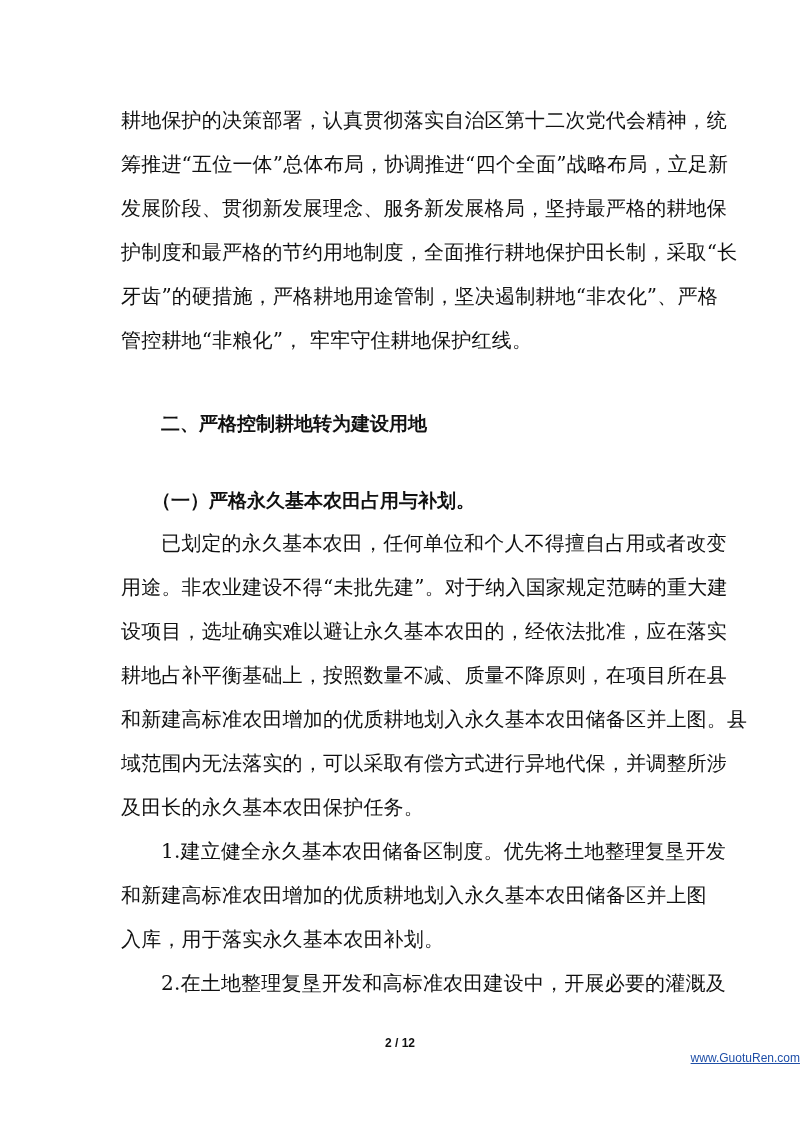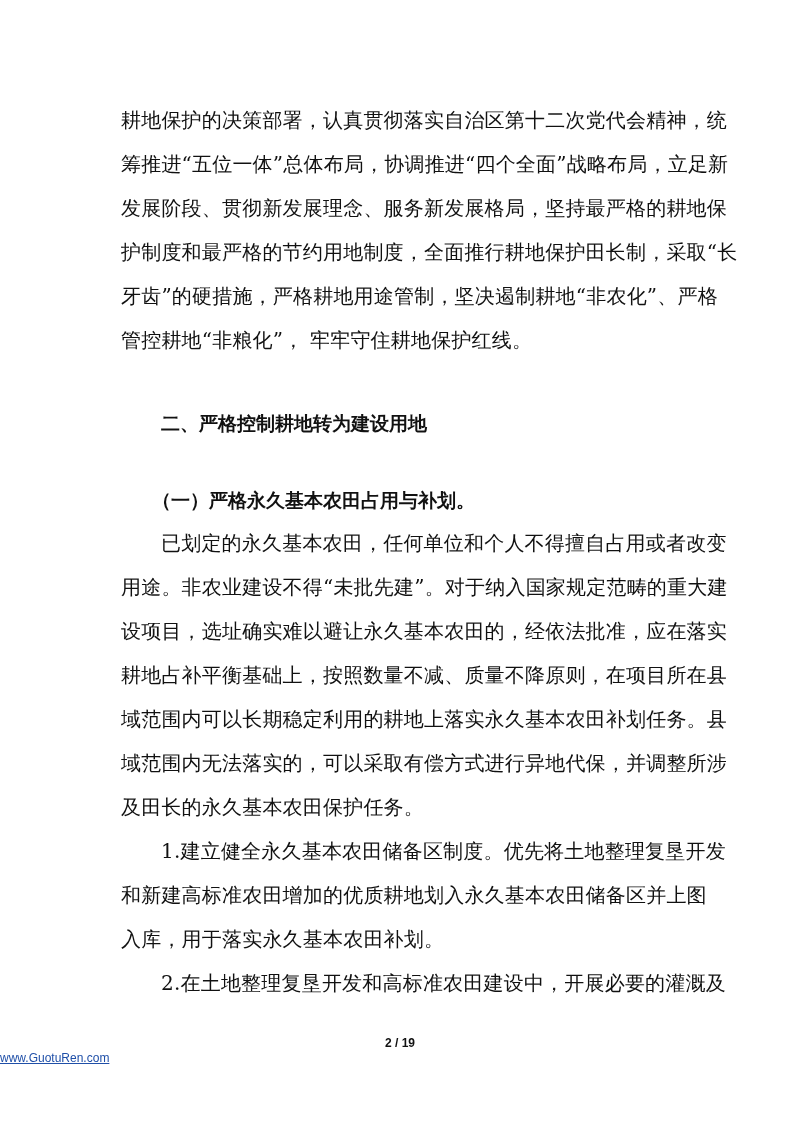--- a/index.html
+++ b/index.html
@@ -9,21 +9,21 @@
     .line { position: absolute; left: 121px; width: 560px; font-size: 20px; line-height: 26px;
             white-space: nowrap; letter-spacing: 0.2px; }
     .line.justify { text-align: justify; text-align-last: justify; }
     .indent { left: 161px; width: 520px; }
     .h2 { position: absolute; left: 161px; font-family: "DejaVu Sans", "Liberation Sans", sans-serif;
           font-weight: bold; font-size: 19px; line-height: 26px; white-space: nowrap; margin-top: 8px; }
     .h3 { position: absolute; left: 152px; font-family: "DejaVu Sans", "Liberation Sans", sans-serif;
           font-weight: bold; font-size: 19px; line-height: 26px; white-space: nowrap; }
     .footer-page { position: absolute; left: 0; width: 800px; top: 1036px; text-align: center;
                    font-family: "Liberation Sans", sans-serif; font-weight: bold; font-size: 12px; }
-    .footer-link { position: absolute; left: 0; width: 800px; top: 1051px; text-align: left;
+    .footer-link { position: absolute; left: 0; width: 800px; top: 1051px; text-align: right;
                    font-family: "Liberation Sans", sans-serif; font-size: 12px; }
     .footer-link a { color: #1f4fa8; text-decoration: underline; }
   </style>
 </head>
 <body>
 
 <div class="page">
 
   <div class="line justify" style="top:107px">耕地保护的决策部署，认真贯彻落实自治区第十二次党代会精神，统</div>
   <div class="line justify" style="top:151px">筹推进“五位一体”总体布局，协调推进“四个全面”战略布局，立足新</div>
@@ -33,27 +33,27 @@
   <div class="line" style="top:327px">管控耕地“非粮化”，  牢牢守住耕地保护红线。</div>
 
   <div class="h2" style="top:402px">二、严格控制耕地转为建设用地</div>
 
   <div class="h3" style="top:487px">（一）严格永久基本农田占用与补划。</div>
 
   <div class="line justify indent" style="top:530px">已划定的永久基本农田，任何单位和个人不得擅自占用或者改变</div>
   <div class="line justify" style="top:574px">用途。非农业建设不得“未批先建”。对于纳入国家规定范畴的重大建</div>
   <div class="line justify" style="top:618px">设项目，选址确实难以避让永久基本农田的，经依法批准，应在落实</div>
   <div class="line justify" style="top:662px">耕地占补平衡基础上，按照数量不减、质量不降原则，在项目所在县</div>
-  <div class="line justify" style="top:706px">域范围内可以长期稳定利用的耕地上落实永久基本农田补划任务。县</div>
+  <div class="line justify" style="top:706px">和新建高标准农田增加的优质耕地划入永久基本农田储备区并上图。县</div>
   <div class="line justify" style="top:750px">域范围内无法落实的，可以采取有偿方式进行异地代保，并调整所涉</div>
   <div class="line" style="top:794px">及田长的永久基本农田保护任务。</div>
 
   <div class="line justify indent" style="top:838px">1.建立健全永久基本农田储备区制度。优先将土地整理复垦开发</div>
   <div class="line justify" style="top:882px">和新建高标准农田增加的优质耕地划入永久基本农田储备区并上图</div>
   <div class="line" style="top:926px">入库，用于落实永久基本农田补划。</div>
 
   <div class="line justify indent" style="top:970px">2.在土地整理复垦开发和高标准农田建设中，开展必要的灌溉及</div>
 
-  <div class="footer-page">2 / 19</div>
+  <div class="footer-page">2 / 12</div>
   <div class="footer-link">
     <a>www.GuotuRen.com</a>
   </div>
 </div>
 
 </body></html>

